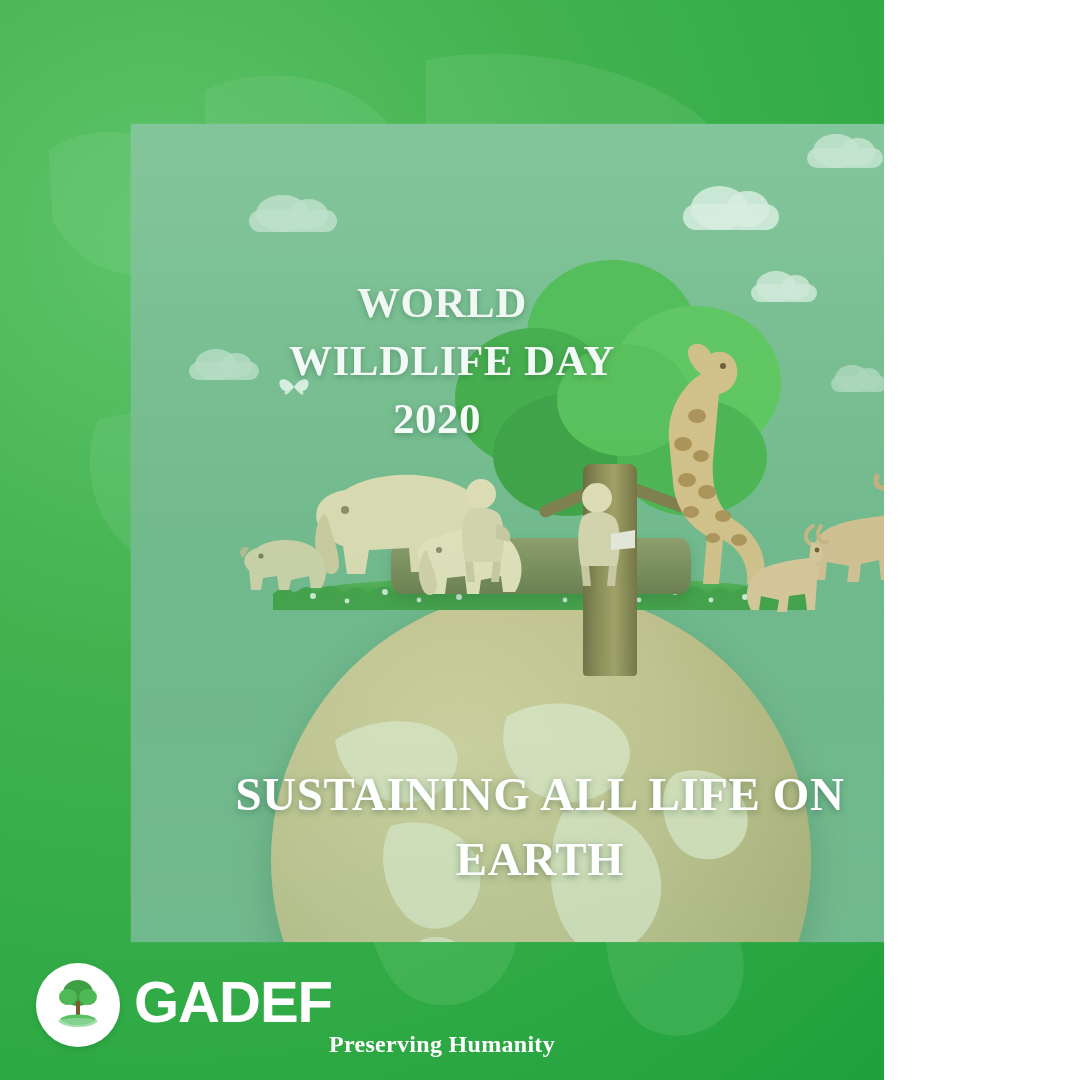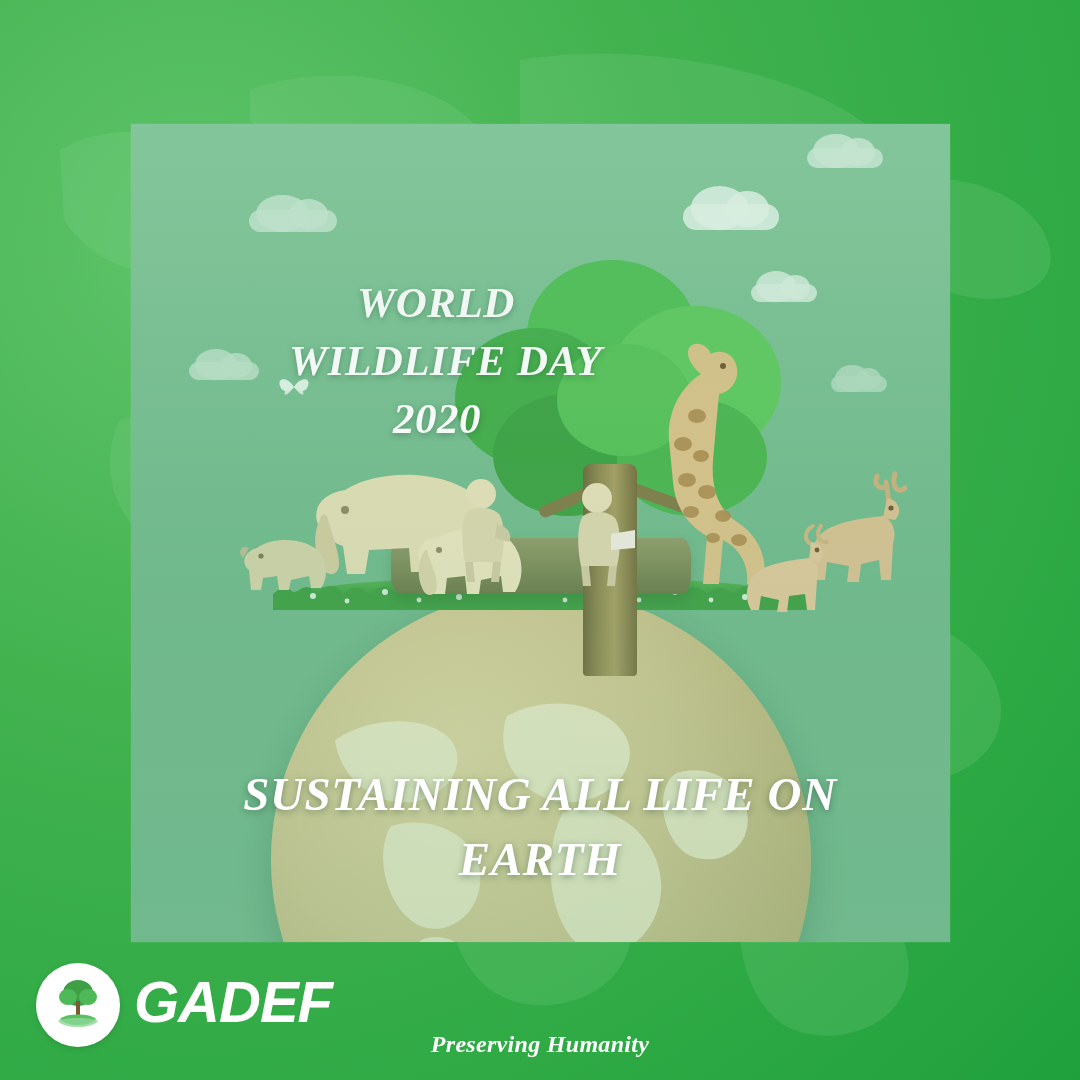--- a/index.html
+++ b/index.html
@@ -10,26 +10,25 @@
   body {
     width: 1080px;
     height: 1080px;
     overflow: hidden;
     font-family: "Liberation Serif", serif;
   }
 
   
   #poster {
     position: relative;
-    width: 1080px;
+    width: 884px;
     height: 1080px;
     background:
       radial-gradient(circle at 18% 22%, #5fc46a 0%, #42b24f 38%, #2faa45 72%, #1fa03c 100%);
     overflow: hidden;
-    font-style: italic;
   }
 
   
   .bg-map {
     position: absolute;
     inset: 0;
     opacity: 0.18;
     pointer-events: none;
   }
   .bg-map svg { width: 100%; height: 100%; display: block; }

